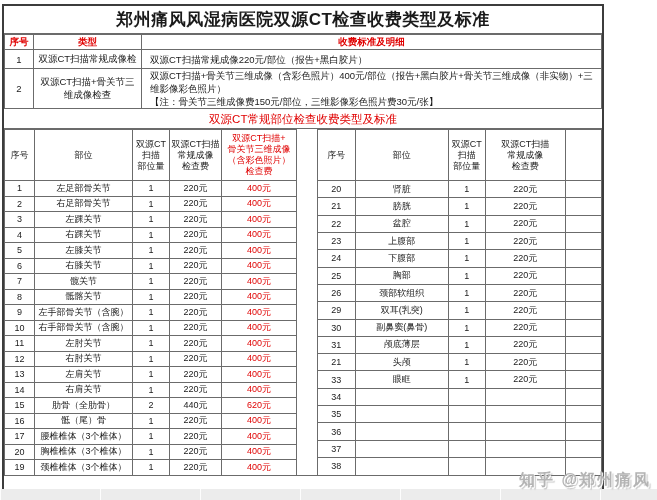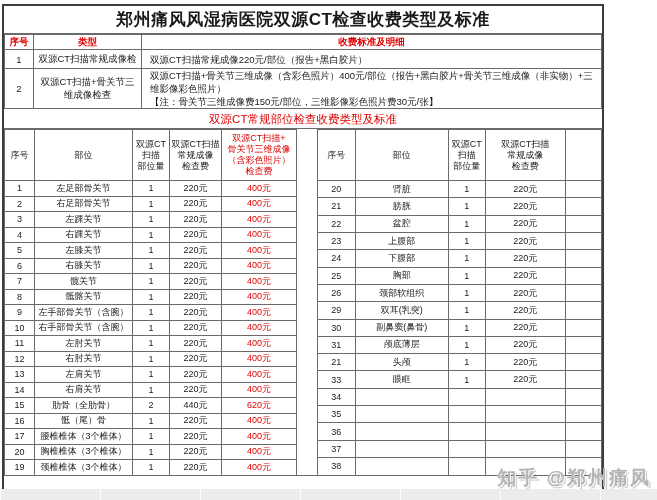--- a/index.html
+++ b/index.html
@@ -67,21 +67,21 @@
   }
   .gap-col {
     width: 25px;
     border-left: 1px solid #6b6b6b; border-right: 1px solid #6b6b6b;
     border-bottom: 1px solid #6b6b6b;
     margin: 0 -1px; background: #fff; z-index: 1;
   }
   .bottom-strip { height: 23px; background: #fff; }
   .watermark {
     position: absolute; right: 6px; bottom: 9px;
-    font-size: 19px; font-weight: bold; letter-spacing: 2px;
+    font-size: 16px; font-weight: bold; letter-spacing: 2px;
     color: #b4b4b4;
     text-shadow: 1px 1px 0 rgba(255,255,255,.95), 2px 2px 1px rgba(90,90,90,.35);
     z-index: 5; white-space: nowrap;
   }
 </style>
 </head>
 <body>
 
 <div class="doc">
 

